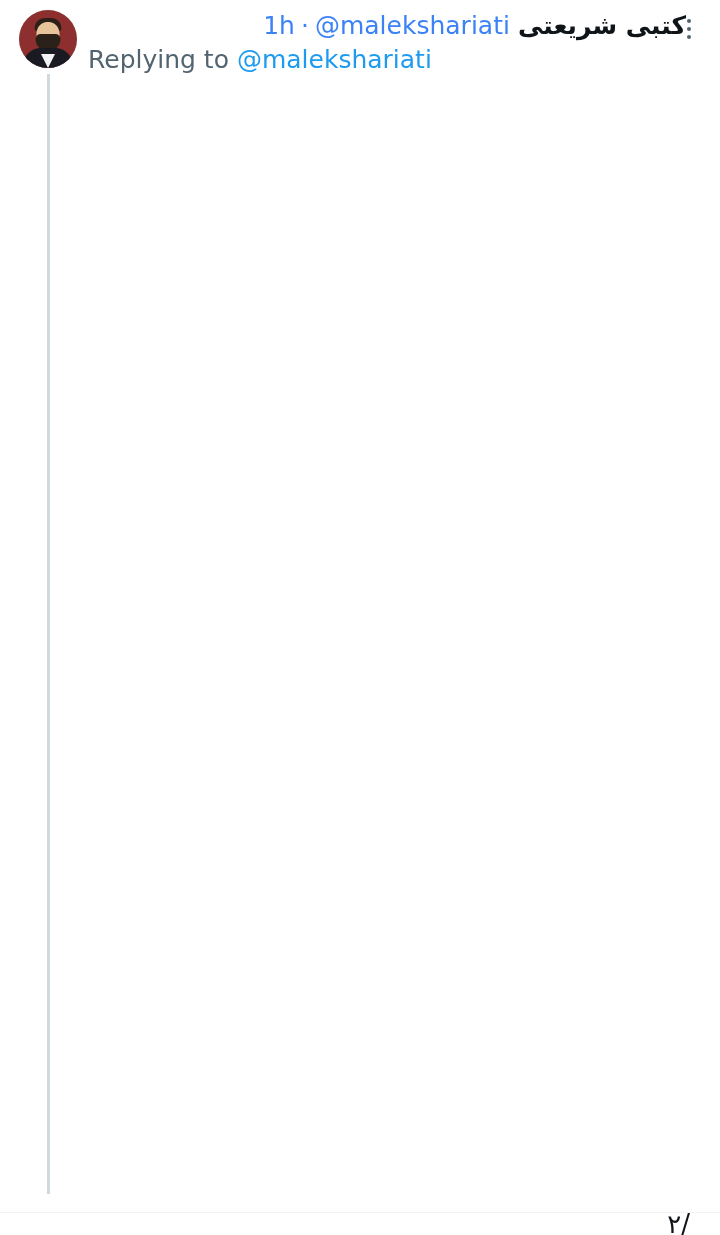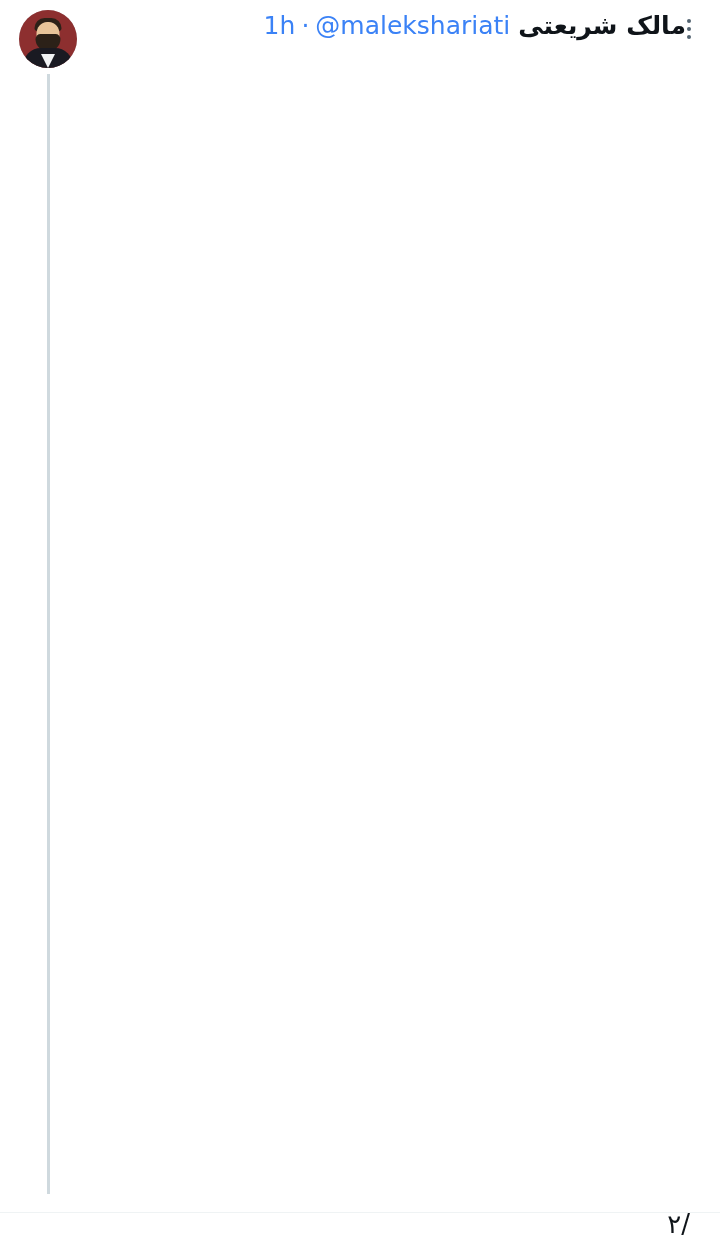--- a/index.html
+++ b/index.html
@@ -212,24 +212,28 @@
         <div class="face"></div>
         <div class="beard"></div>
         <div class="shoulders"></div>
         <div class="shirt"></div>
       </div>
       <div class="thread-line"></div>
     </div>
 
     <div class="head-text">
       <div class="name-row">
-        <span class="display-name">مالک شریعتی</span>
+        <span class="display-name">کتبی شریعتی</span>
         <span class="handle">@malekshariati</span>
         <span class="dot">·</span>
         <span class="time">1h</span>
+      </div>
+      <div class="replying">
+        <span>Replying to</span>
+        <span class="reply-handle">@malekshariati</span>
       </div>
     </div>
 
     <div class="more-btn">
       <i></i>
       <i></i>
       <i></i>
     </div>
   </div>
 

